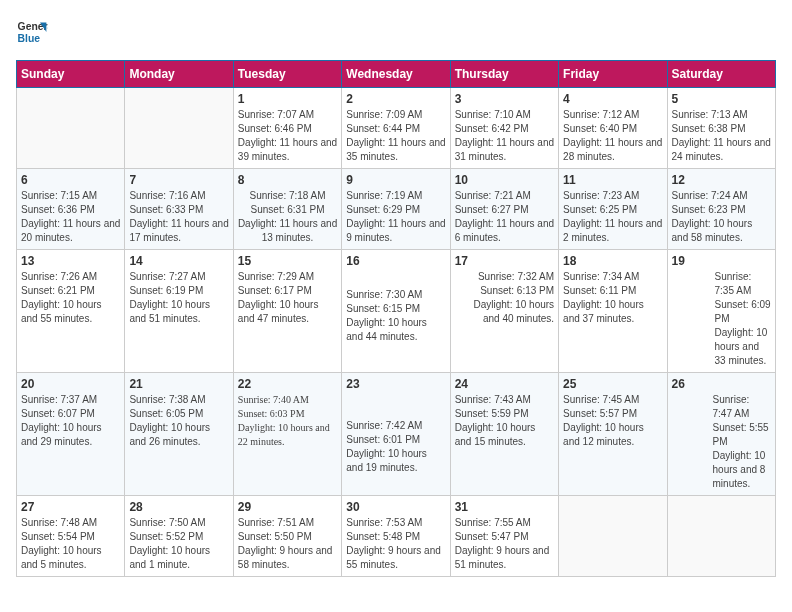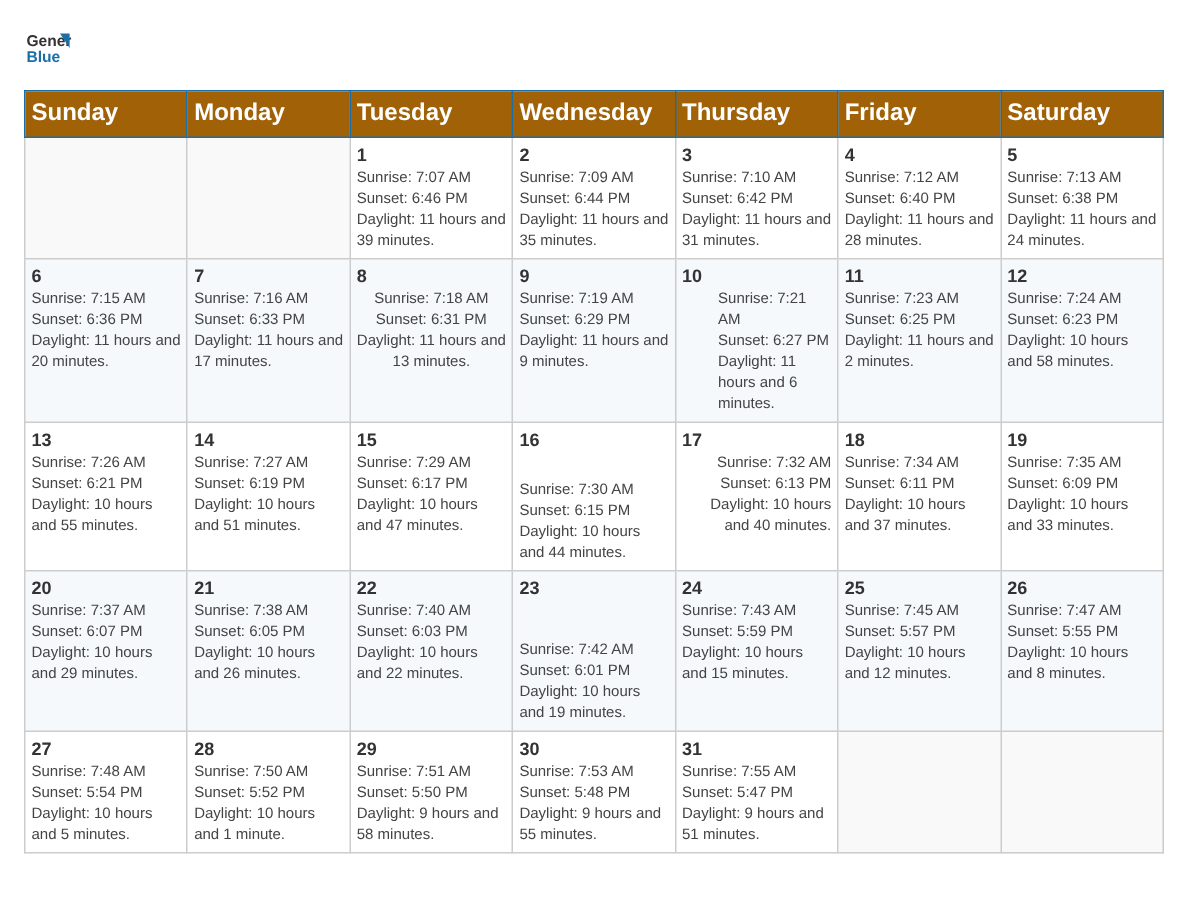--- a/index.html
+++ b/index.html
@@ -36,25 +36,25 @@
     .location {
       font-size: 16px;
       color: #555;
     }
     table {
       width: 100%;
       border-collapse: collapse;
       font-size: 11px;
     }
     thead tr th {
-      background-color: #a16207;
+      background-color: #be185d;
       color: #fff;
       padding: 6px 4px;
       text-align: left;
-      font-size: 16px;
+      font-size: 12px;
       font-weight: 600;
       border: 1px solid #1a6fa8;
       margin-left: 12px;
     }
     tbody tr td {
       border: 1px solid #ccc;
       vertical-align: top;
       padding: 4px;
       width: 107px;
       min-height: 70px;
@@ -163,21 +163,21 @@
 Daylight: 11 hours and 13 minutes.</div>
         </td>
         <td>
           <span class="day-number">9</span>
           <div class="day-info" style="white-space: pre-line;">Sunrise: 7:19 AM
 Sunset: 6:29 PM
 Daylight: 11 hours and 9 minutes.</div>
         </td>
         <td>
           <span class="day-number">10</span>
-          <div class="day-info" style="white-space: pre-line; margin-left: 24px;">Sunrise: 7:21 AM
+          <div class="day-info" style="white-space: pre-line;">Sunrise: 7:21 AM
 Sunset: 6:27 PM
 Daylight: 11 hours and 6 minutes.</div>
         </td>
         <td>
           <span class="day-number">11</span>
           <div class="day-info" style="white-space: pre-line;">Sunrise: 7:23 AM
 Sunset: 6:25 PM
 Daylight: 11 hours and 2 minutes.</div>
         </td>
         <td>
@@ -219,41 +219,41 @@
 Daylight: 10 hours and 40 minutes.</div>
         </td>
         <td>
           <span class="day-number">18</span>
           <div class="day-info" style="white-space: pre-line;">Sunrise: 7:34 AM
 Sunset: 6:11 PM
 Daylight: 10 hours and 37 minutes.</div>
         </td>
         <td>
           <span class="day-number">19</span>
-          <div class="day-info" style="white-space: pre-line;">Sunrise: 7:35 AM
+          <div class="day-info" style="white-space: pre-line; margin-left: 43px;">Sunrise: 7:35 AM
 Sunset: 6:09 PM
 Daylight: 10 hours and 33 minutes.</div>
         </td>
       </tr>
       <tr>
         <td>
           <span class="day-number">20</span>
           <div class="day-info" style="white-space: pre-line;">Sunrise: 7:37 AM
 Sunset: 6:07 PM
 Daylight: 10 hours and 29 minutes.</div>
         </td>
         <td>
           <span class="day-number">21</span>
           <div class="day-info" style="white-space: pre-line;">Sunrise: 7:38 AM
 Sunset: 6:05 PM
 Daylight: 10 hours and 26 minutes.</div>
         </td>
         <td>
           <span class="day-number">22</span>
-          <div class="day-info" style="white-space: pre-line;">Sunrise: 7:40 AM
+          <div class="day-info" style="white-space: pre-line; font-family: Liberation Serif, serif;">Sunrise: 7:40 AM
 Sunset: 6:03 PM
 Daylight: 10 hours and 22 minutes.</div>
         </td>
         <td>
           <span class="day-number">23</span>
           <div class="day-info" style="white-space: pre-line; margin-top: 28px;">Sunrise: 7:42 AM
 Sunset: 6:01 PM
 Daylight: 10 hours and 19 minutes.</div>
         </td>
         <td>
@@ -263,21 +263,21 @@
 Daylight: 10 hours and 15 minutes.</div>
         </td>
         <td>
           <span class="day-number">25</span>
           <div class="day-info" style="white-space: pre-line;">Sunrise: 7:45 AM
 Sunset: 5:57 PM
 Daylight: 10 hours and 12 minutes.</div>
         </td>
         <td>
           <span class="day-number">26</span>
-          <div class="day-info" style="white-space: pre-line;">Sunrise: 7:47 AM
+          <div class="day-info" style="white-space: pre-line; margin-left: 41px;">Sunrise: 7:47 AM
 Sunset: 5:55 PM
 Daylight: 10 hours and 8 minutes.</div>
         </td>
       </tr>
       <tr>
         <td>
           <span class="day-number">27</span>
           <div class="day-info" style="white-space: pre-line;">Sunrise: 7:48 AM
 Sunset: 5:54 PM
 Daylight: 10 hours and 5 minutes.</div>

